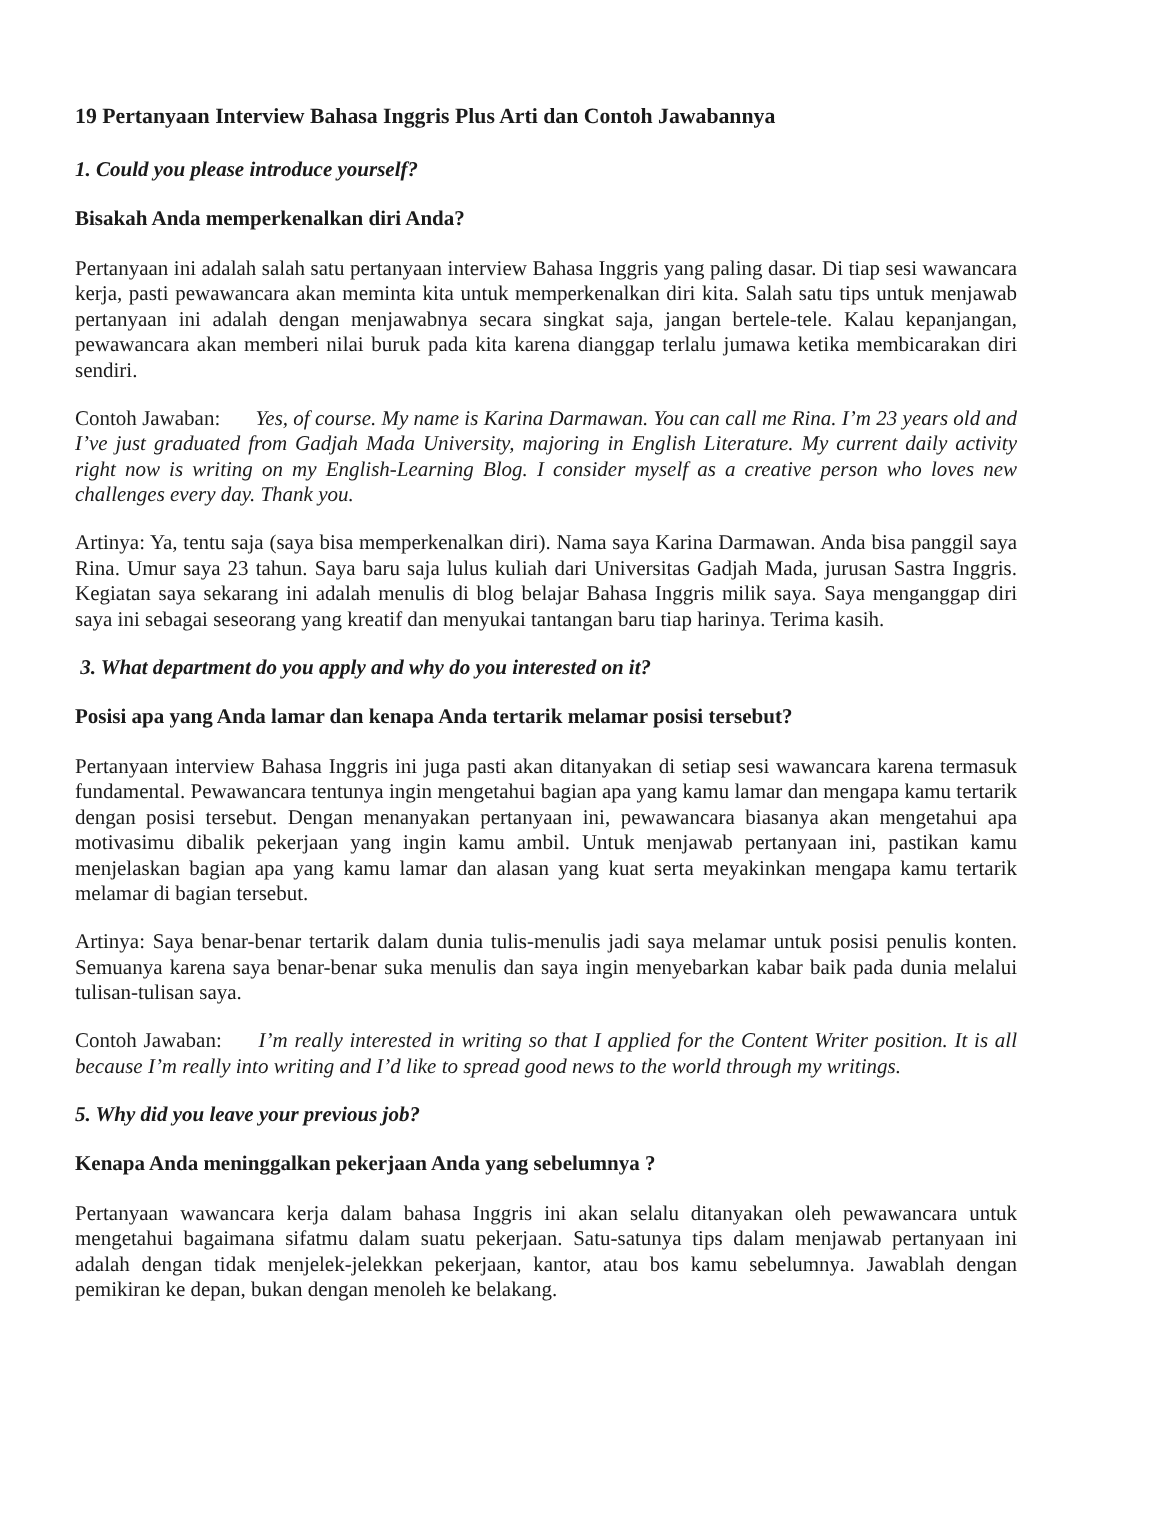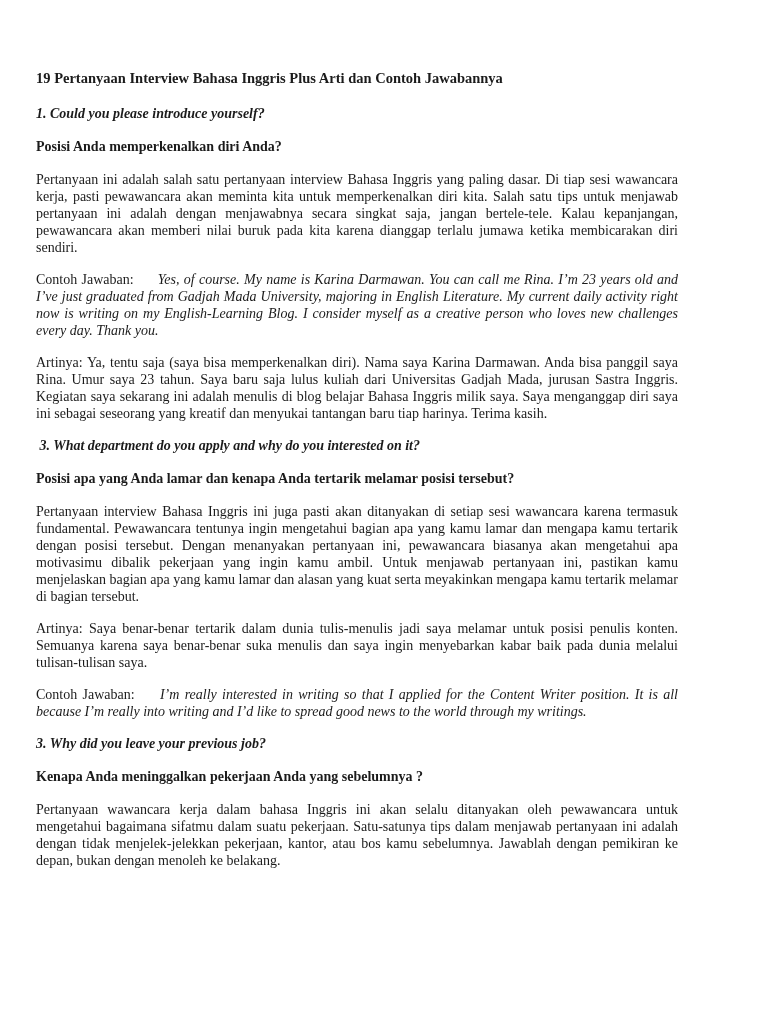--- a/index.html
+++ b/index.html
@@ -10,21 +10,21 @@
   .page {
     position: relative;
     width: 768px;
     height: 1024px;
     margin: 0 auto;
     background: #ffffff;
     overflow: hidden;
     font-family: "Liberation Serif", "DejaVu Serif", serif;
     color: #1b1b1b;
     box-sizing: border-box;
-    padding: 70px 90px 40px 36px;
+    padding: 70px 90px 40px 50px;
   }
   .doc-title {
     font-weight: bold;
     font-size: 14.5px;
     line-height: 17px;
     margin: 0 0 18px 0;
   }
   .question {
     font-weight: bold;
     font-style: italic;
@@ -48,26 +48,26 @@
   .seg-b  { font-weight: normal; }
   .seg-i  { font-style: italic; margin-left: 20px; }
 </style>
 </head>
 <body>
 
 <div class="page">
   <div id="doc-content">
       <p class="doc-title">19 Pertanyaan Interview Bahasa Inggris Plus Arti dan Contoh Jawabannya</p>
       <p class="question">1. Could you please introduce yourself?</p>
-      <p class="translation">Posisi Anda memperkenalkan diri Anda?</p>
+      <p class="translation">Bisakah Anda memperkenalkan diri Anda?</p>
       <p class="body-par"><span>Pertanyaan ini adalah salah satu </span><span class="seg-b">pertanyaan interview Bahasa Inggris</span><span> yang paling dasar. Di tiap sesi wawancara kerja, pasti pewawancara akan meminta kita untuk memperkenalkan diri kita. Salah satu tips untuk menjawab pertanyaan ini adalah dengan menjawabnya secara singkat saja, jangan bertele-tele. Kalau kepanjangan, pewawancara akan memberi nilai buruk pada kita karena dianggap terlalu jumawa ketika membicarakan diri sendiri.</span></p>
       <p class="body-par"><span class="seg-b">Contoh Jawaban</span><span>: </span><span class="seg-i">Yes, of course. My name is Karina Darmawan. You can call me Rina. I’m 23 years old and I’ve just graduated from Gadjah Mada University, majoring in English Literature. My current daily activity right now is writing on my English-Learning Blog. I consider myself as a creative person who loves new challenges every day. Thank you.</span></p>
       <p class="body-par"><span>Artinya: Ya, tentu saja (saya bisa memperkenalkan diri). Nama saya Karina Darmawan. Anda bisa panggil saya Rina. Umur saya 23 tahun. Saya baru saja lulus kuliah dari Universitas Gadjah Mada, jurusan Sastra Inggris. Kegiatan saya sekarang ini adalah menulis di blog belajar Bahasa Inggris milik saya. Saya menganggap diri saya ini sebagai seseorang yang kreatif dan menyukai tantangan baru tiap harinya. Terima kasih.</span></p>
       <p class="question"> 3. What department do you apply and why do you interested on it?</p>
       <p class="translation">Posisi apa yang Anda lamar dan kenapa Anda tertarik melamar posisi tersebut?</p>
       <p class="body-par"><span class="seg-b">Pertanyaan interview Bahasa Inggris</span><span> ini juga pasti akan ditanyakan di setiap sesi wawancara karena termasuk fundamental. Pewawancara tentunya ingin mengetahui bagian apa yang kamu lamar dan mengapa kamu tertarik dengan posisi tersebut. Dengan menanyakan pertanyaan ini, pewawancara biasanya akan mengetahui apa motivasimu dibalik pekerjaan yang ingin kamu ambil. Untuk menjawab pertanyaan ini, pastikan kamu menjelaskan bagian apa yang kamu lamar dan alasan yang kuat serta meyakinkan mengapa kamu tertarik melamar di bagian tersebut.</span></p>
       <p class="body-par"><span>Artinya: Saya benar-benar tertarik dalam dunia tulis-menulis jadi saya melamar untuk posisi penulis konten. Semuanya karena saya benar-benar suka menulis dan saya ingin menyebarkan kabar baik pada dunia melalui tulisan-tulisan saya.</span></p>
       <p class="body-par"><span class="seg-b">Contoh Jawaban</span><span>: </span><span class="seg-i">I’m really interested in writing so that I applied for the Content Writer position. It is all because I’m really into writing and I’d like to spread good news to the world through my writings.</span></p>
-      <p class="question">3. Why did you leave your previous job?</p>
+      <p class="question">5. Why did you leave your previous job?</p>
       <p class="translation">Kenapa Anda meninggalkan pekerjaan Anda yang sebelumnya ?</p>
       <p class="body-par"><span class="seg-b">Pertanyaan wawancara kerja dalam bahasa Inggris</span><span> ini akan selalu ditanyakan oleh pewawancara untuk mengetahui bagaimana sifatmu dalam suatu pekerjaan. Satu-satunya tips dalam menjawab pertanyaan ini adalah dengan tidak menjelek-jelekkan pekerjaan, kantor, atau bos kamu sebelumnya. Jawablah dengan pemikiran ke depan, bukan dengan menoleh ke belakang.</span></p>
     </div>
 </div>
 
 </body></html>

